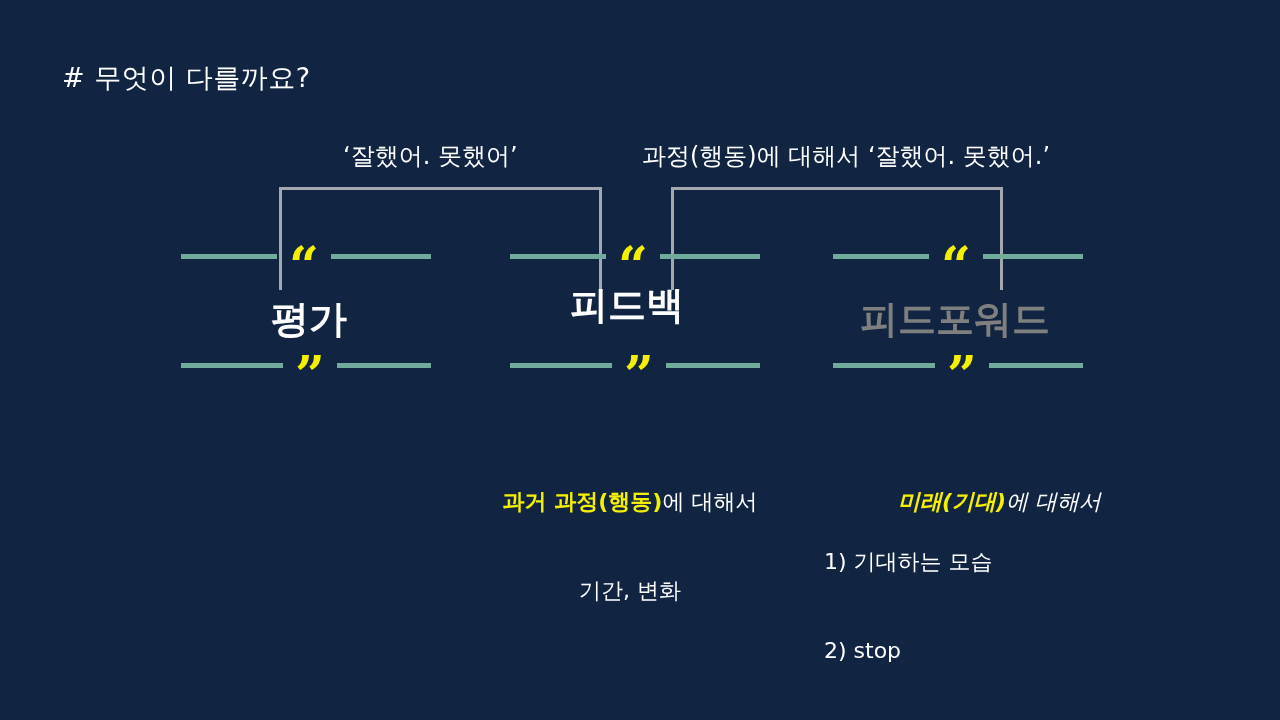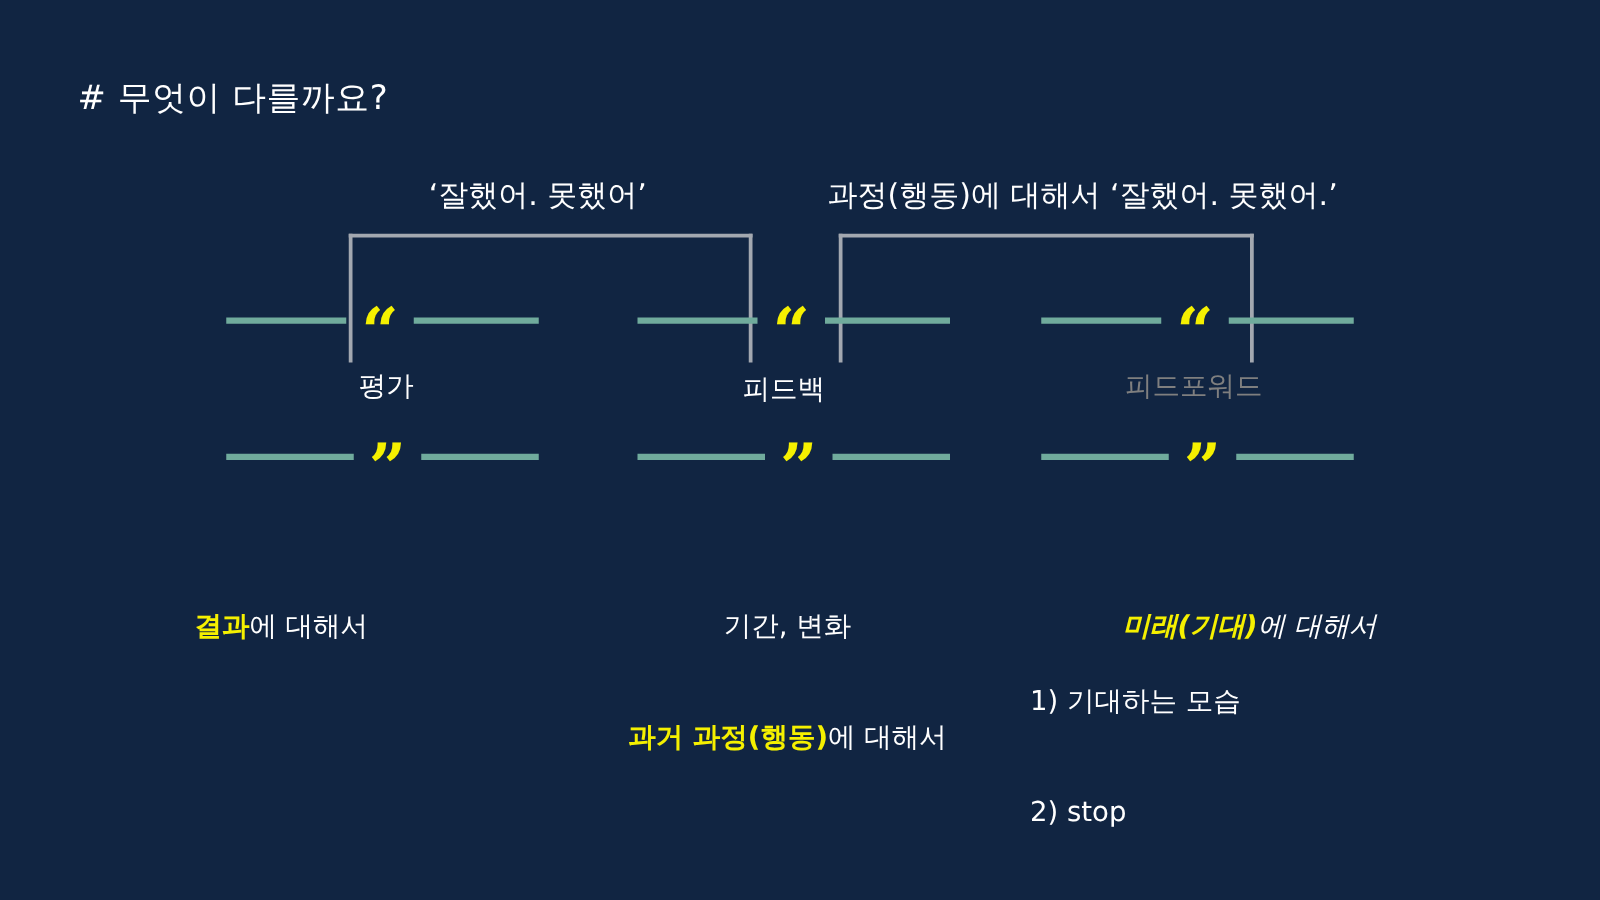--- a/index.html
+++ b/index.html
@@ -26,77 +26,76 @@
   .hline {
     height:5px; background:#70ab9c;
   }
   .quote {
     font-family:"DejaVu Serif","Liberation Serif",serif;
     font-weight:bold; font-size:52px; color:#f5f000;
     line-height:52px; height:30px; overflow:visible;
     text-align:center; width:60px;
   }
   .label {
-    font-size:22px; font-weight:normal; text-align:center; width:250px;
+    font-size:38px; font-weight:bold; text-align:center; width:250px;
   }
   .label.dim { color:#7f7f7f; }
   .col {
     font-size:22px; line-height:29.5px; white-space:pre;
   }
   .col.center { text-align:center; }
   .hl { color:#f5f000; font-weight:bold; }
   .line { display:block; min-height:29.5px; }
 </style>
 </head>
 <body>
 
 <div class="abs title"># 무엇이 다를까요?</div>
 
 <div class="abs caption" style="left:343px; top:140px;">‘잘했어. 못했어’</div>
-<div class="abs caption" style="left:642px; top:140px;margin-left:20px;">과정(행동)에 대해서 ‘잘했어. 못했어.’</div>
+<div class="abs caption" style="left:642px; top:140px;">과정(행동)에 대해서 ‘잘했어. 못했어.’</div>
 
 <div class="abs bracket" style="left:279px; top:187px; width:323px; height:103px;"></div>
 <div class="abs bracket" style="left:671px; top:187px; width:332px; height:103px;"></div>
 
 <div class="abs hline" style="left:181px; top:254px; width:96px;"></div>
 <div class="abs hline" style="left:331px; top:254px; width:100px;"></div>
 <div class="abs quote" style="left:274px; top:240px;">“</div>
 <div class="abs label" style="left:184px; top:294px;">평가</div>
 <div class="abs hline" style="left:181px; top:363px; width:102px;"></div>
 <div class="abs hline" style="left:337px; top:363px; width:94px;"></div>
 <div class="abs quote" style="left:280px; top:349px;">”</div>
 
 <div class="abs hline" style="left:510px; top:254px; width:96px;"></div>
 <div class="abs hline" style="left:660px; top:254px; width:100px;"></div>
 <div class="abs quote" style="left:603px; top:240px;">“</div>
-<div class="abs label" style="left:502px; top:296px;">피드백</div>
+<div class="abs label" style="left:502px; top:280px;">피드백</div>
 <div class="abs hline" style="left:510px; top:363px; width:102px;"></div>
 <div class="abs hline" style="left:666px; top:363px; width:94px;"></div>
 <div class="abs quote" style="left:609px; top:349px;">”</div>
 
 <div class="abs hline" style="left:833px; top:254px; width:96px;"></div>
 <div class="abs hline" style="left:983px; top:254px; width:100px;"></div>
 <div class="abs quote" style="left:926px; top:240px;">“</div>
 <div class="abs label dim" style="left:830px; top:294px;">피드포워드</div>
 <div class="abs hline" style="left:833px; top:363px; width:102px;"></div>
 <div class="abs hline" style="left:989px; top:363px; width:94px;"></div>
 <div class="abs quote" style="left:932px; top:349px;">”</div>
 
 <div class="abs col center" style="left:60px; top:428px; width:330px;">
-  <span class="line"><span class="hl">결과</span><span>에 대해서</span></span>
   
   
   
   
   
 </div>
 
 <div class="abs col center" style="left:455px; top:428px; width:350px;">
+  <span class="line"><span class="hl">과거 과정(행동)</span><span>에 대해서</span></span>
   <span class="line">기간, 변화</span>
-  <span class="line"><span class="hl">과거 과정(행동)</span><span>에 대해서</span></span>
   <span class="line"></span>
   
   
   
   
   
 </div>
 
 <div class="abs col" style="left:898px; top:428px; width:260px;font-style:italic;">
   <span class="line"><span class="hl">미래(기대)</span><span>에 대해서</span></span>

